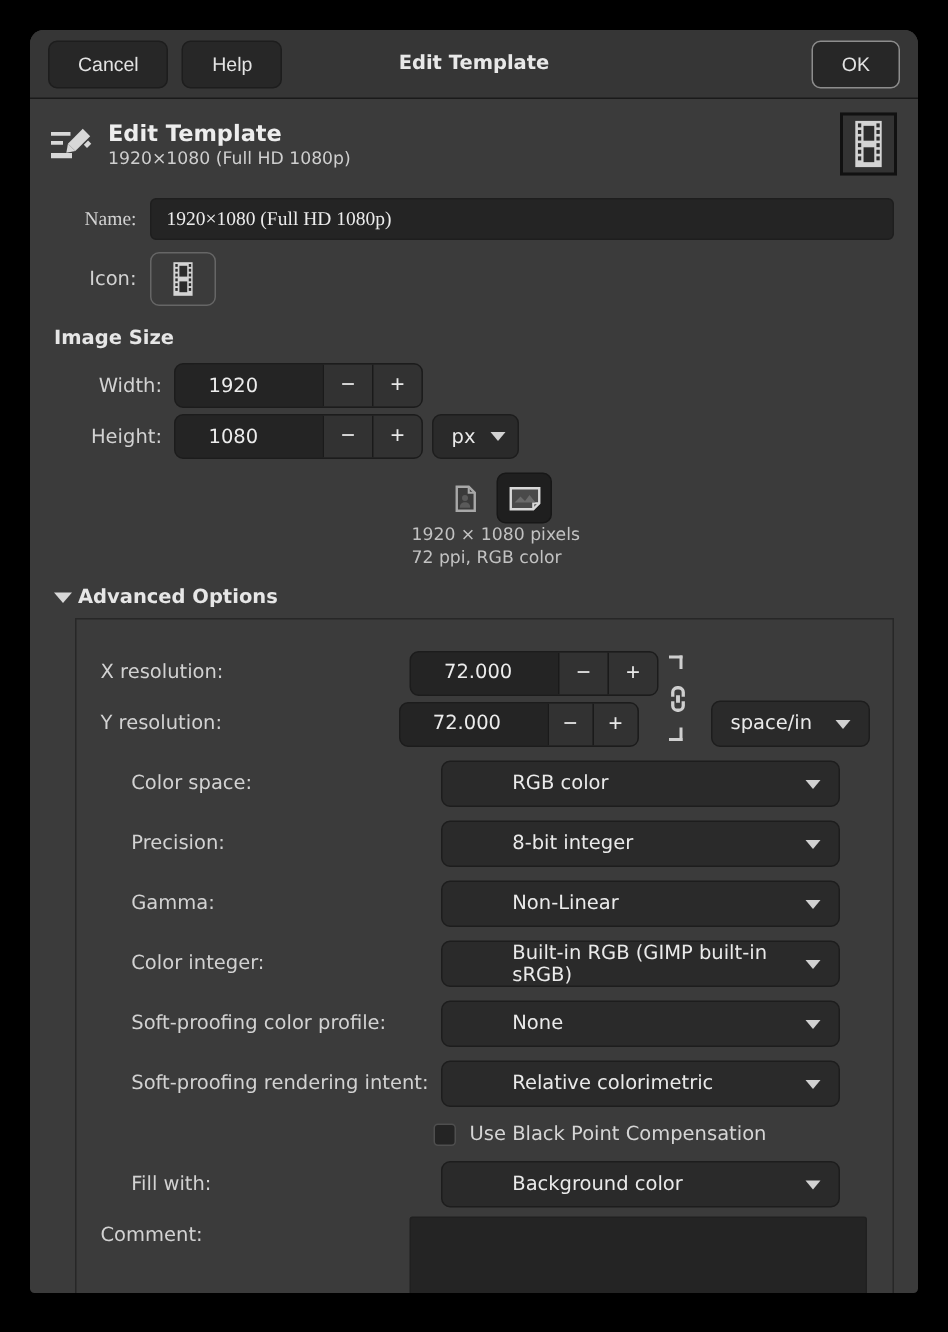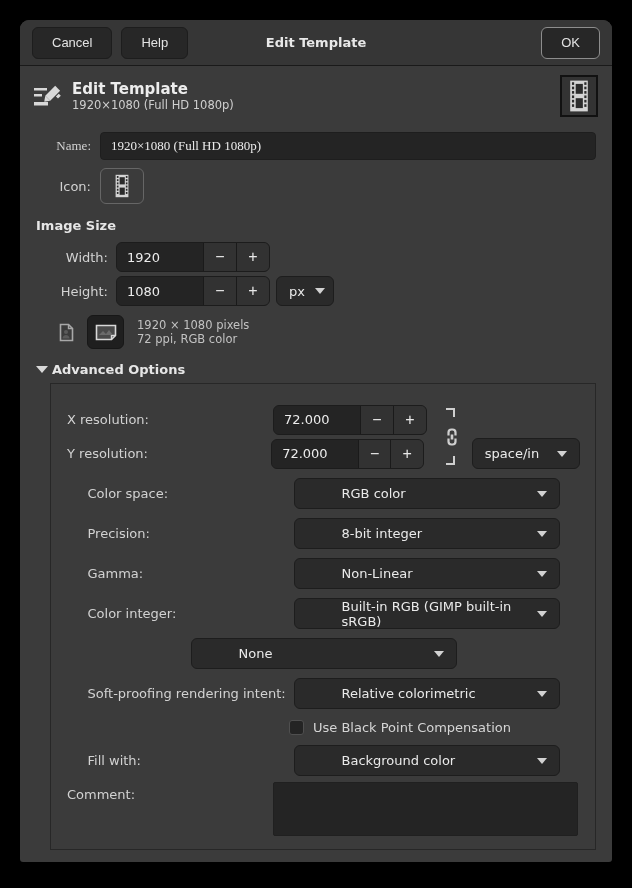--- a/index.html
+++ b/index.html
@@ -30,30 +30,30 @@
   .name-entry { flex:1; }
   .r-icon { margin-top:8px; }
   .r-icon .lbl { width:64px; text-align:right; padding-right:9px; }
   .icon-btn { width:44px; height:36px; background:transparent; border:1px solid #666; border-radius:6px; display:flex; align-items:center; justify-content:center; }
 
   .section-heading { font-weight:bold; font-size:13px; color:#e6e6e6; padding:0 16px; margin-top:14px; }
 
   .spin-row { margin-top:9px; }
   .spin-row.h2 { margin-top:4px; }
   .spin-row .lbl { width:80px; text-align:right; padding-right:8px; }
-  .spinner { display:flex; height:30px; border:1px solid #1c1c1c; border-radius:6px; overflow:hidden; background:#242424; }
+  .spinner { display:flex; height:30px; border:1px solid #1c1c1c; border-radius:6px; overflow:hidden; background:#242424;padding-left:12px; }
   .spin-entry { width:86px; background:#242424; border:none; color:#ececec; font-size:13px; padding:0 0 0 10px; font-family:inherit; outline:none; }
   .spin-btn { width:33px; background:#323232; border:none; border-left:1px solid #1a1a1a; color:#e8e8e8; font-size:16px; display:flex; align-items:center; justify-content:center; cursor:default; }
 
   .dropdown { background:#2a2a2a; border:1px solid #1d1d1d; border-radius:6px; height:31px; display:flex; align-items:center; justify-content:space-between; padding:0 12px; color:#eaeaea; font-size:13px; cursor:default; }
   .dd-arrow { width:0; height:0; border-left:5px solid transparent; border-right:5px solid transparent; border-top:6px solid #d2d2d2; margin-left:10px; flex:none; }
   .unit-dd { width:58px; margin-left:6px; height:30px; }
 
   
-  .orient-row { margin-top:9px; padding-left:16px; display:flex; align-items:center; }
+  .orient-row { margin-top:9px; padding-left:16px; display:flex; align-items:center;flex-direction:column; }
   .orient-pad { width:88px; flex:none; display:flex; align-items:center; justify-content:flex-end; }
   .portrait-wrap { width:30px; height:34px; display:flex; align-items:center; justify-content:center; }
   .landscape-btn { width:37px; height:34px; margin-left:6px; background:#1f1f1f; border:1px solid #171717; border-radius:6px; display:flex; align-items:center; justify-content:center; flex:none; }
   .summary { margin-left:13px; font-size:11.5px; color:#c2c2c2; line-height:14.5px; }
 
   
   .expander { margin-top:13px; padding:0 16px; display:flex; align-items:center; cursor:default; }
   .exp-arrow { width:0; height:0; border-left:6px solid transparent; border-right:6px solid transparent; border-top:7px solid #d8d8d8; margin-right:4px; }
   .exp-label { font-weight:bold; font-size:13px; color:#e6e6e6; }
   .adv-frame { margin:6px 16px 0 30px; border:1px solid #272727; height:467px; padding:20px 15px 0 16px; }
@@ -274,20 +274,21 @@
 
     <div class="fr-row dd-row">
       <span class="lbl">Color integer:</span>
       <div class="dropdown">
         <span>Built-in RGB (GIMP built-in sRGB)</span>
         <span class="dd-arrow"></span>
       </div>
     </div>
 
     <div class="fr-row dd-row">
+      <span class="lbl">Soft-proofing color profile:</span>
       <div class="dropdown">
         <span>None</span>
         <span class="dd-arrow"></span>
       </div>
     </div>
 
     <div class="fr-row dd-row">
       <span class="lbl">Soft-proofing rendering intent:</span>
       <div class="dropdown">
         <span>Relative colorimetric</span>

